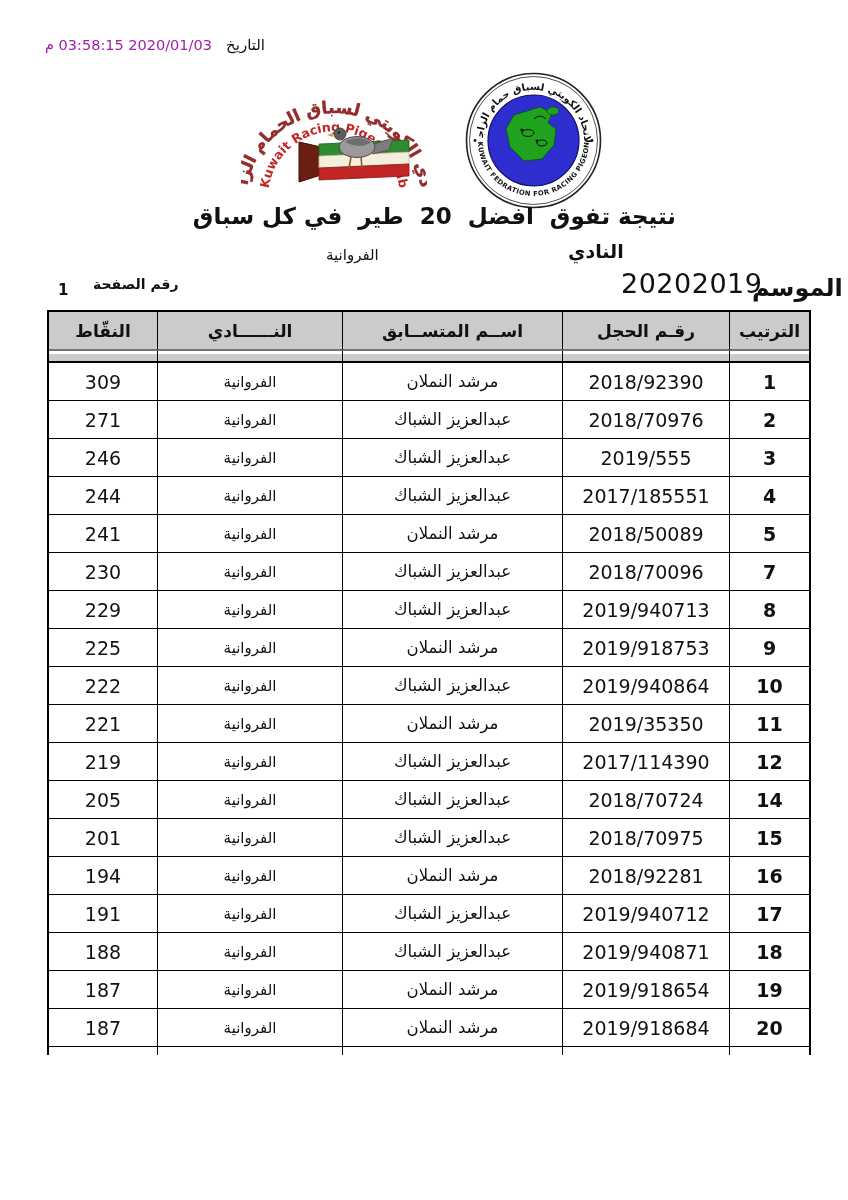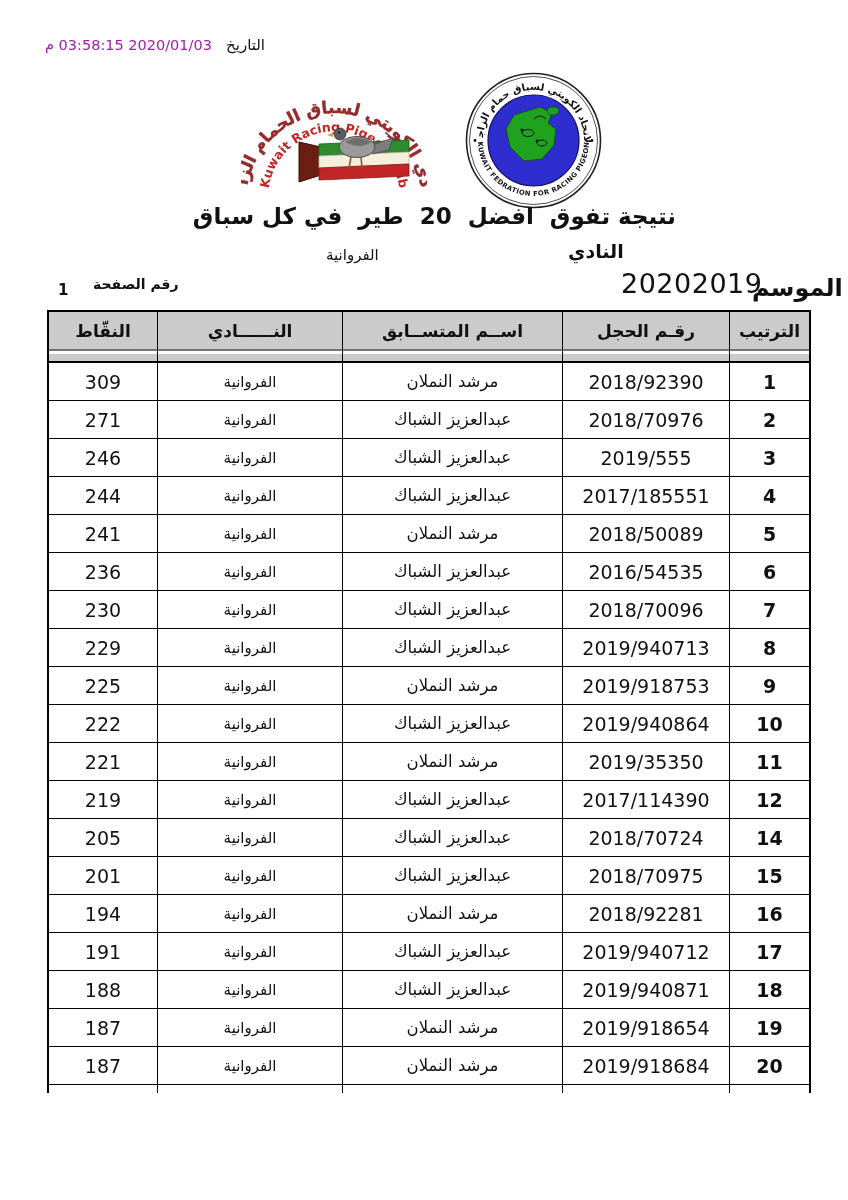--- a/index.html
+++ b/index.html
@@ -219,27 +219,20 @@
         <td class="c-rank">4</td>
       </tr>
       <tr class="row">
         <td class="c-points">241</td>
         <td class="c-club">الفروانية</td>
         <td class="c-name">مرشد النملان</td>
         <td class="c-ring">2018/50089</td>
         <td class="c-rank">5</td>
       </tr>
       <tr class="row">
-        <td class="c-points">236</td>
-        <td class="c-club">الفروانية</td>
-        <td class="c-name">عبدالعزيز الشباك</td>
-        <td class="c-ring">2016/54535</td>
-        <td class="c-rank">6</td>
-      </tr>
-      <tr class="row">
         <td class="c-points">230</td>
         <td class="c-club">الفروانية</td>
         <td class="c-name">عبدالعزيز الشباك</td>
         <td class="c-ring">2018/70096</td>
         <td class="c-rank">7</td>
       </tr>
       <tr class="row">
         <td class="c-points">229</td>
         <td class="c-club">الفروانية</td>
         <td class="c-name">عبدالعزيز الشباك</td>

